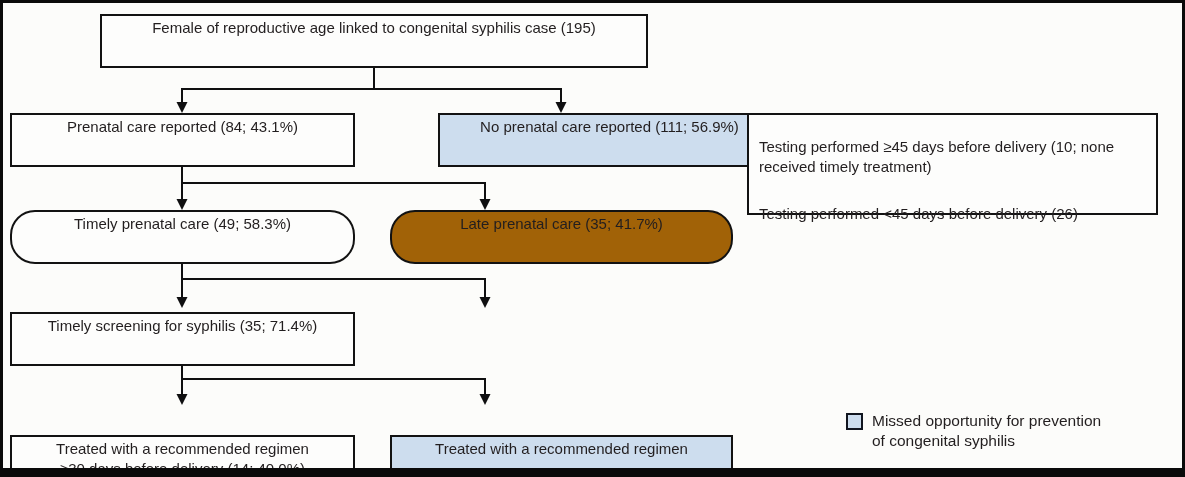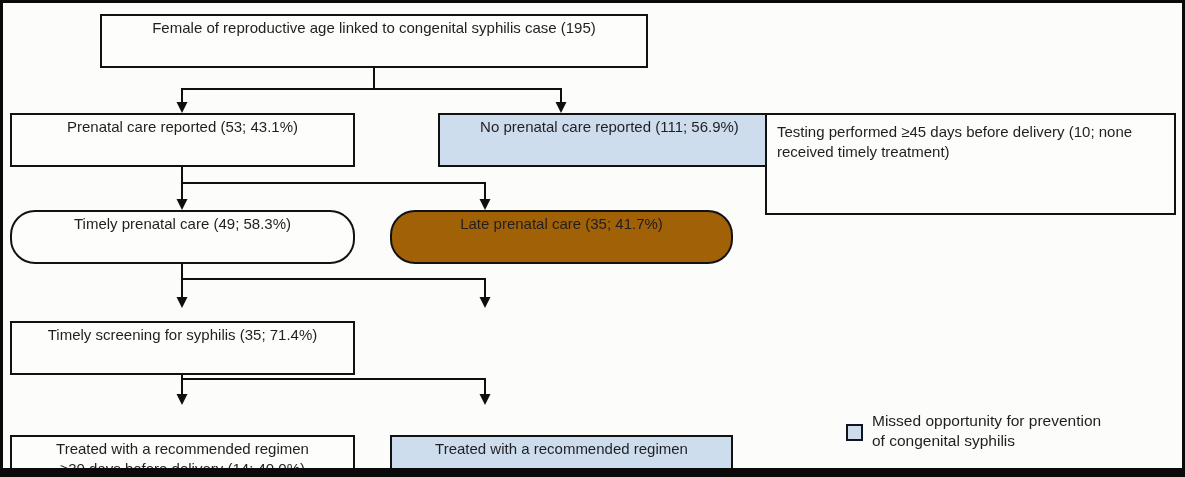--- a/index.html
+++ b/index.html
@@ -39,41 +39,41 @@
     line-height: 20px;
     z-index: 2;
     padding: 2px 8px;
   }
   .node.mo { background: #cdddee; }
   .node.root   { left: 100px; top: 14px;  width: 548px; height: 54px; }
   .node.l      { left: 10px;  width: 345px; height: 54px; }
   .node.r      { left: 390px; width: 343px; height: 54px; }
   .row2 { top: 113px; }
   .row3 { top: 210px; border-radius: 25px; }
-  .row4 { top: 321px; }
+  .row4 { top: 312px; }
   .row5 { top: 411px; height: 55px !important; margin-top: 24px; }
   .sidenote {
     position: absolute;
-    left: 765px; top: 113px;
+    left: 747px; top: 113px;
     width: 411px; height: 102px;
     box-sizing: border-box;
     background: #fdfdfc;
     border: 2.5px solid #121212;
     font-size: 15px;
     line-height: 20px;
-    padding: 7px 10px;
+    padding: 22px 10px;
     text-align: left;
     z-index: 2;
   }
   .sidenote .p2 { margin-top: 27px; }
   .legend {
     position: absolute;
     left: 846px; top: 411px;
     display: flex;
-    align-items: center;
+    align-items: flex-start;
     z-index: 2;
   }
   .legend-swatch {
     width: 13px; height: 13px;
     box-sizing: content-box;
     border: 2.5px solid #11151f;
     background: #cdddee;
     margin-top: 2px;
     flex: 0 0 auto;
   }
@@ -114,28 +114,29 @@
       <polygon points="479.5,394 490.5,394 485,405"></polygon>
       <polygon points="756,133.5 756,144.5 767,139"></polygon>
     </g>
   </svg>
 
   <div class="node root">
     <span>Female of reproductive age linked to congenital syphilis case (195)</span>
   </div>
 
   <div class="node l row2">
-    <span>Prenatal care reported (53; 43.1%)</span>
+    <span>Prenatal care reported (84; 43.1%)</span>
   </div>
   <div class="node r row2 mo" style="background: rgb(205, 221, 238); margin-left: 48px;">
     <span>No prenatal care reported (111; 56.9%)</span>
   </div>
 
   <div class="sidenote">
     <div class="p1">Testing performed ≥45 days before delivery (10; none received timely treatment)</div>
+    <div class="p2">Testing performed &lt;45 days before delivery (26)</div>
   </div>
 
   <div class="node l row3">
     <span>Timely prenatal care (49; 58.3%)</span>
   </div>
   <div class="node r row3 mo" style="background: #a16207;">
     <span>Late prenatal care (35; 41.7%)</span>
   </div>
 
   <div class="node l row4">

